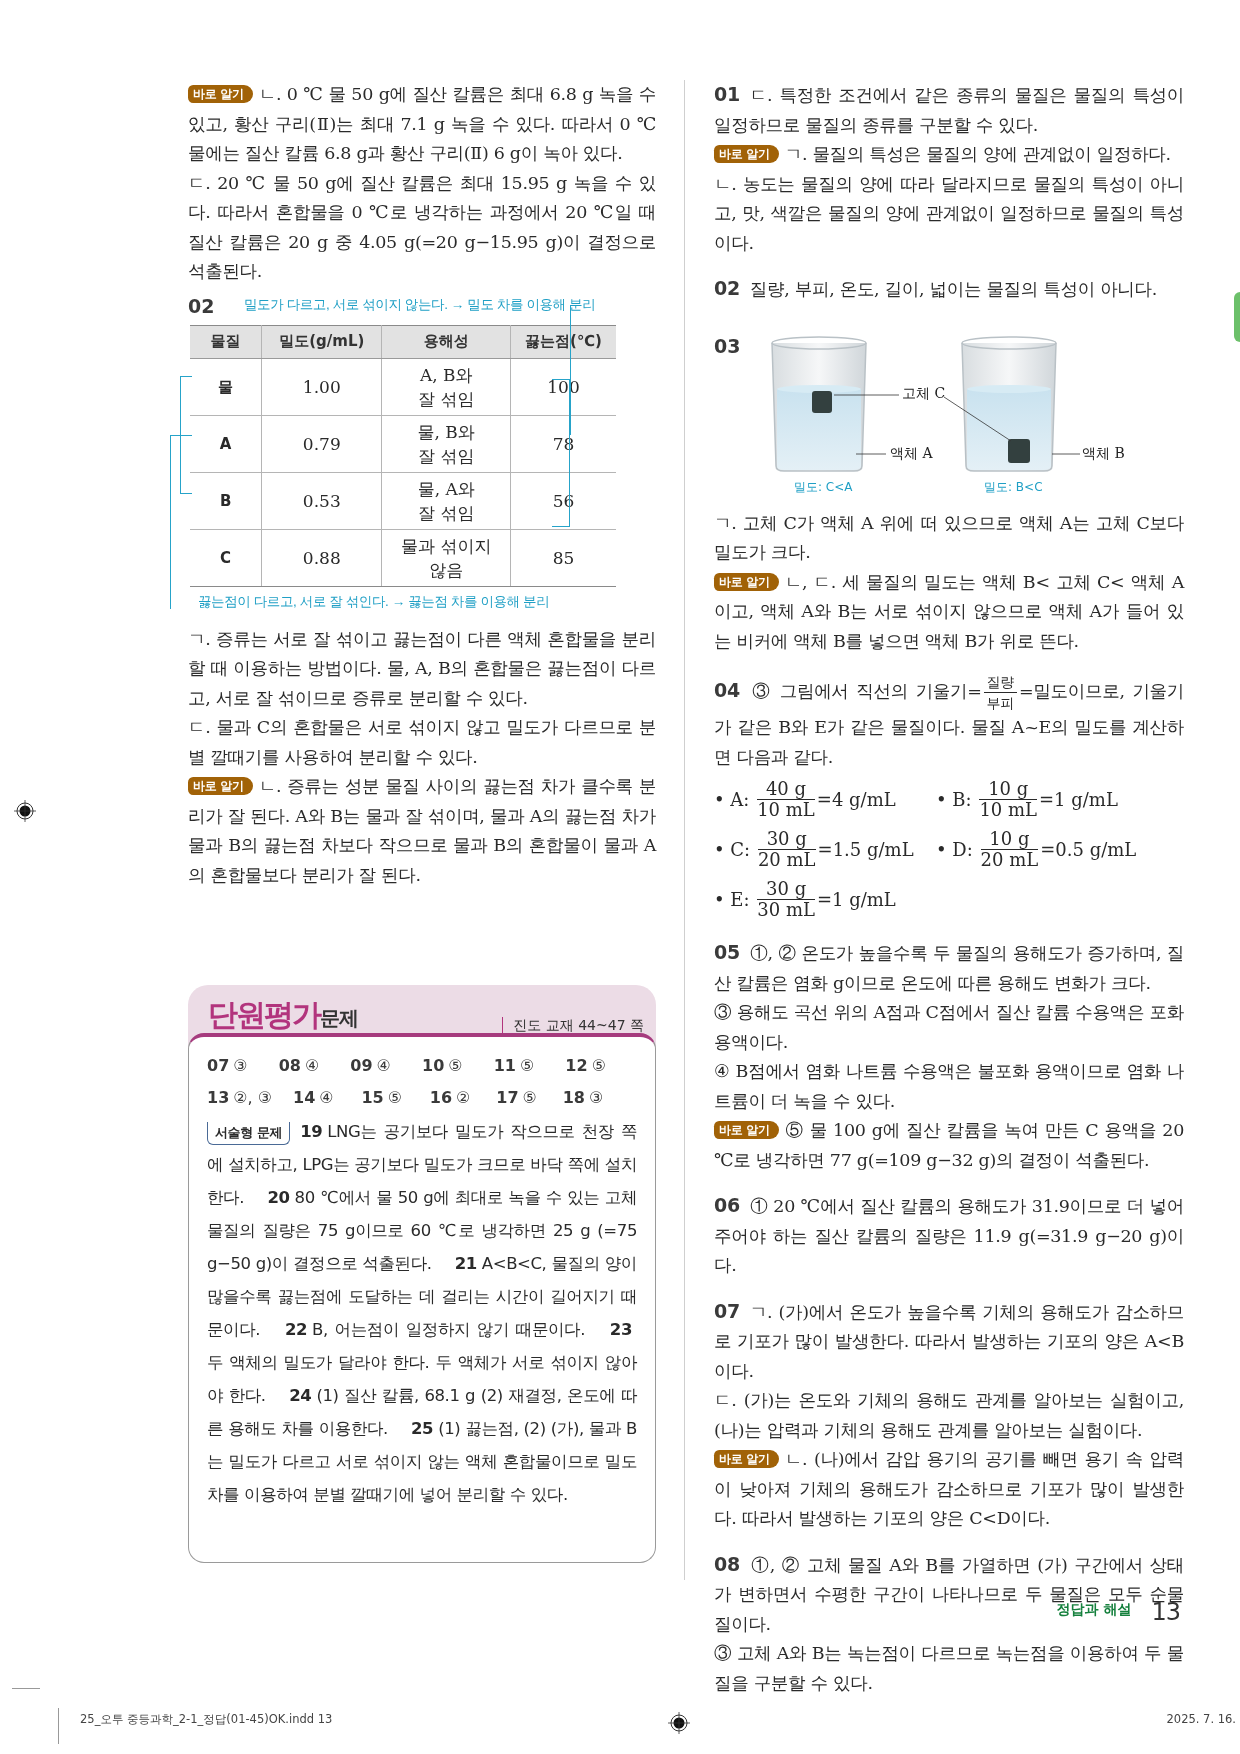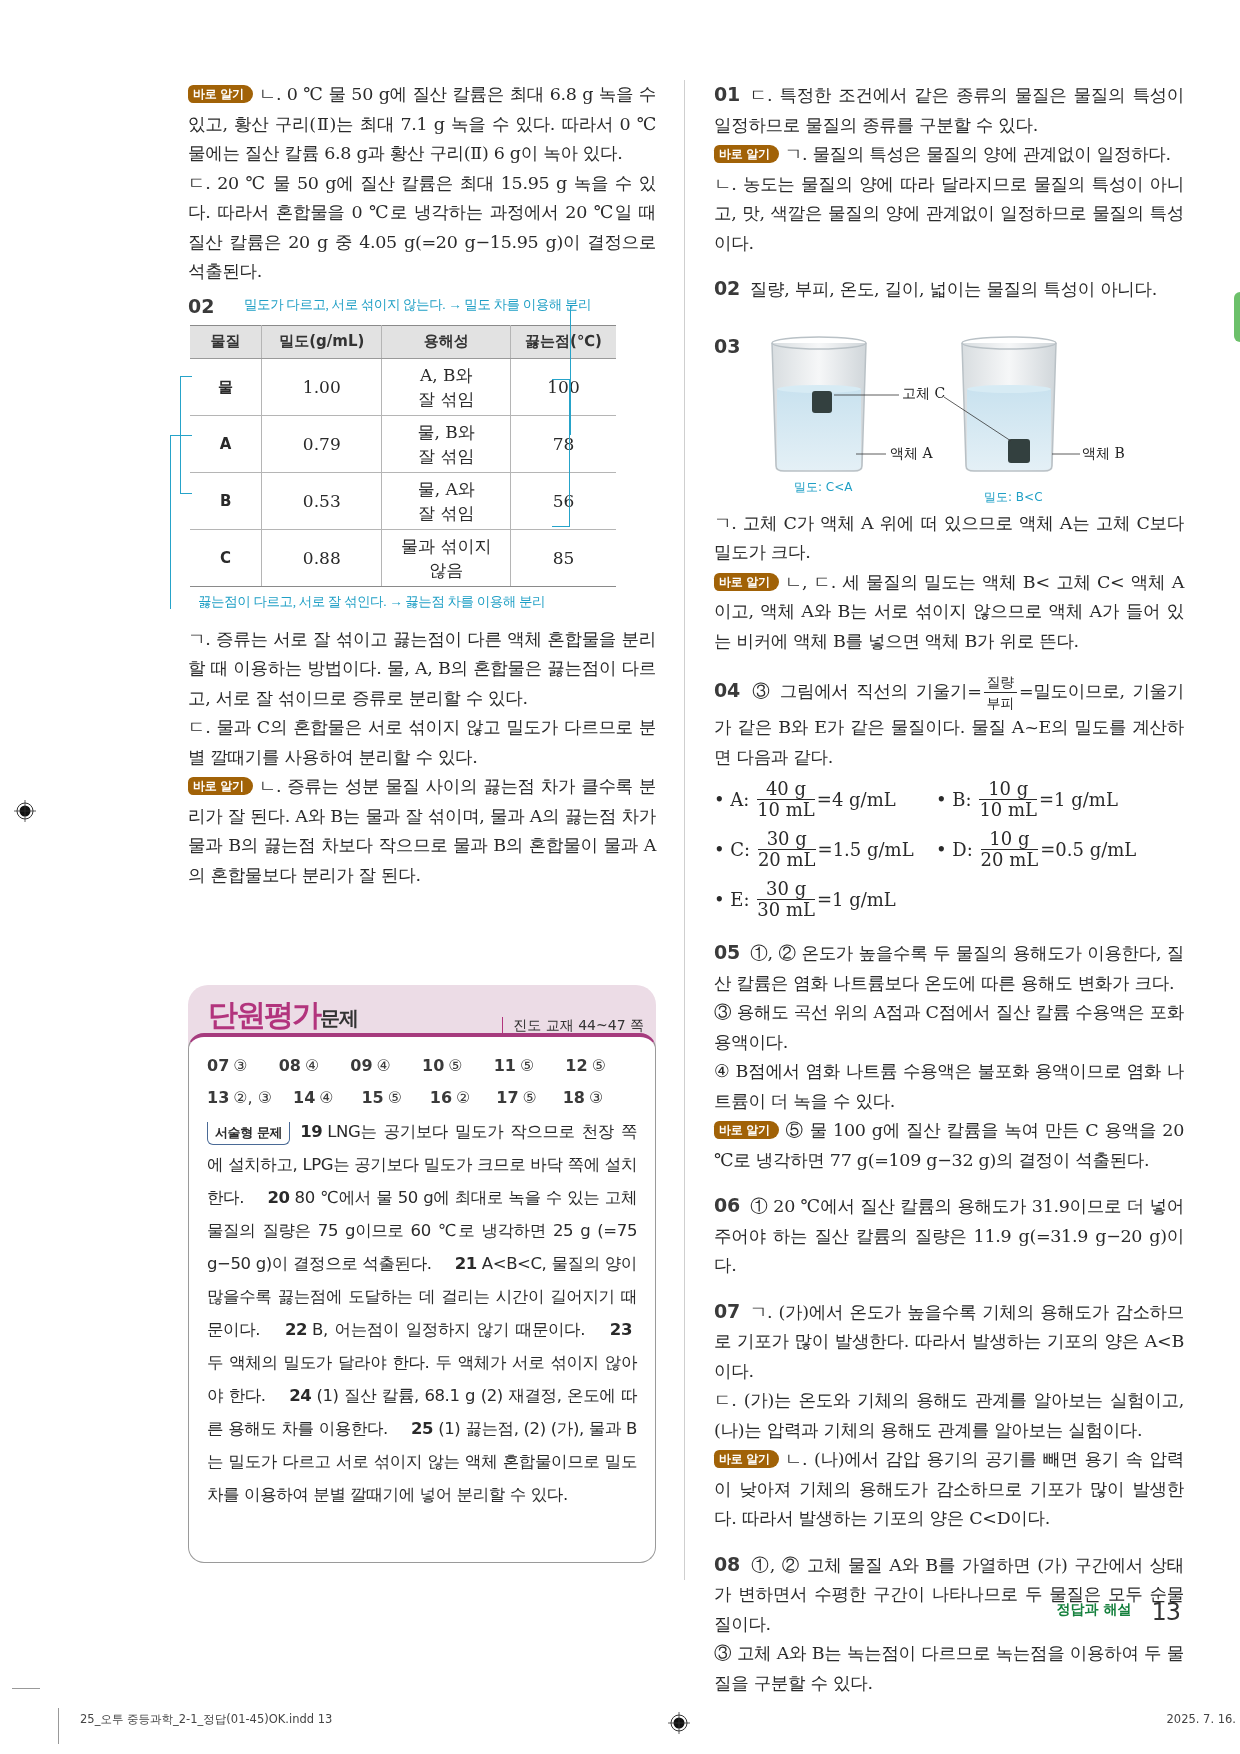--- a/index.html
+++ b/index.html
@@ -14,21 +14,21 @@
 
   .para { font-size: 17.5px; line-height: 29.5px; letter-spacing: -0.3px; text-align: justify; }
   .qnum { font-family: "DejaVu Sans", "Liberation Sans", sans-serif; font-weight: bold; font-size: 19px; color: #3a3a3a; margin-right: 10px; }
   .badge { display: inline-block; background: #a16207; color: #fff; font-family: "DejaVu Sans", "Liberation Sans", sans-serif; font-size: 12px; font-weight: bold; line-height: 18px; padding: 0 9px 0 5px; border-radius: 8px 14px 14px 8px; margin-right: 6px; vertical-align: 2px; }
   .block { margin-bottom: 0; }
   .gap { height: 16px; }
 
   
   .q02-head { position: relative; height: 30px; margin-top: 6px; }
   .q02-head .qnum { position: absolute; left: 0; top: 2px; }
-  .anno { font-family: Liberation Serif, serif; color: #1f9fc5; font-size: 13.5px; letter-spacing: -0.4px; }
+  .anno { font-family: Liberation Sans, sans-serif; color: #1f9fc5; font-size: 13.5px; letter-spacing: -0.4px; }
   .anno-top { position: absolute; left: 56px; top: 3px; }
   .table-wrap { position: relative; margin-top: 2px; }
   table.density { width: 426px; margin-left: 2px; border-collapse: collapse; font-size: 17px; }
   table.density th { background: #e2e2e2; font-family: "DejaVu Sans", "Liberation Sans", sans-serif; font-size: 15px; font-weight: bold; height: 33px; border-right: 1px solid #b5b5b5; border-top: 1.5px solid #8a8a8a; border-bottom: 1px solid #9a9a9a; color: #333; }
   table.density td { height: 57px; text-align: center; border-right: 1px solid #b5b5b5; border-bottom: 1px solid #b5b5b5; line-height: 24px; }
   table.density th:last-child, table.density td:last-child { border-right: none; }
   table.density tr:last-child td { border-bottom: 1.5px solid #8a8a8a; }
   td.sub { font-weight: bold; font-family: "DejaVu Sans", "Liberation Sans", sans-serif; font-size: 15px; }
   .brk { position: absolute; border-color: #26a3c9; border-style: solid; }
   .anno-bottom { margin-top: 6px; margin-left: 10px; }
@@ -220,21 +220,21 @@
           <ellipse cx="295" cy="22" rx="47" ry="6" fill="none" stroke="#b9c1c6" stroke-width="1.5"></ellipse>
           <rect x="294" y="118" width="22" height="24" rx="3" fill="#33403f"></rect>
           <line x1="230" y1="76" x2="297" y2="120" stroke="#333" stroke-width="0.8"></line>
           <line x1="338" y1="133" x2="366" y2="133" stroke="#333" stroke-width="0.8"></line>
         </g>
       </svg>
       <span class="fig-label" style="left:188px; top:64px;">고체 C</span>
       <span class="fig-label" style="left:176px; top:124px;">액체 A</span>
       <span class="fig-label" style="left:368px; top:124px;">액체 B</span>
       <span class="fig-caption" style="left:80px; top:158px;">밀도: C&lt;A</span>
-      <span class="fig-caption" style="left:270px; top:168px;">밀도: B&lt;C</span>
+      <span class="fig-caption" style="left:270px; top:158px;">밀도: B&lt;C</span>
     </div>
 
     <div style="height:6px"></div>
     <div class="para">ㄱ. 고체 C가 액체 A 위에 떠 있으므로 액체 A는 고체 C보다 밀도가 크다.</div>
     <div class="para"><span class="badge">바로 알기</span><span>ㄴ, ㄷ. 세 물질의 밀도는 액체 B&lt; 고체 C&lt; 액체 A이고, 액체 A와 B는 서로 섞이지 않으므로 액체 A가 들어 있는 비커에 액체 B를 넣으면 액체 B가 위로 뜬다.</span></div>
     <div class="gap"></div>
 
     <div class="para">
       <span class="qnum">04</span><span>③ 그림에서 직선의 기울기=</span><span class="frac" style="font-size:14px"><span class="num">질량</span><span class="den">부피</span></span><span>=밀도이므로, 기울기가 같은 B와 E가 같은 물질이다. 물질 A~E의 밀도를 계산하면 다음과 같다.</span>
     </div>
@@ -255,21 +255,21 @@
             <span class="num">10 g</span>
             <span class="den">20 mL</span>
           </span><span>=0.5 g/mL</span></div>
       <div class="dens-item"><span>• E:</span>&nbsp;<span class="frac">
             <span class="num">30 g</span>
             <span class="den">30 mL</span>
           </span><span>=1 g/mL</span></div>
     </div>
     <div class="gap"></div>
 
-    <div class="para"><span class="qnum">05</span><span>①, ② 온도가 높을수록 두 물질의 용해도가 이용한다, 질산 칼륨은 염화 나트륨보다 온도에 따른 용해도 변화가 크다.</span></div>
+    <div class="para"><span class="qnum">05</span><span>①, ② 온도가 높을수록 두 물질의 용해도가 증가하며, 질산 칼륨은 염화 g이므로 온도에 따른 용해도 변화가 크다.</span></div>
     <div class="para">③ 용해도 곡선 위의 A점과 C점에서 질산 칼륨 수용액은 포화 용액이다.</div>
     <div class="para">④ B점에서 염화 나트륨 수용액은 불포화 용액이므로 염화 나트륨이 더 녹을 수 있다.</div>
     <div class="para"><span class="badge">바로 알기</span><span>⑤ 물 100 g에 질산 칼륨을 녹여 만든 C 용액을 20 ℃로 냉각하면 77 g(=109 g−32 g)의 결정이 석출된다.</span></div>
     <div class="gap"></div>
 
     <div class="para"><span class="qnum">06</span><span>① 20 ℃에서 질산 칼륨의 용해도가 31.9이므로 더 넣어 주어야 하는 질산 칼륨의 질량은 11.9 g(=31.9 g−20 g)이다.</span></div>
     <div class="gap"></div>
 
     <div class="para"><span class="qnum">07</span><span>ㄱ. (가)에서 온도가 높을수록 기체의 용해도가 감소하므로 기포가 많이 발생한다. 따라서 발생하는 기포의 양은 A&lt;B이다.</span></div>
     <div class="para">ㄷ. (가)는 온도와 기체의 용해도 관계를 알아보는 실험이고, (나)는 압력과 기체의 용해도 관계를 알아보는 실험이다.</div>

